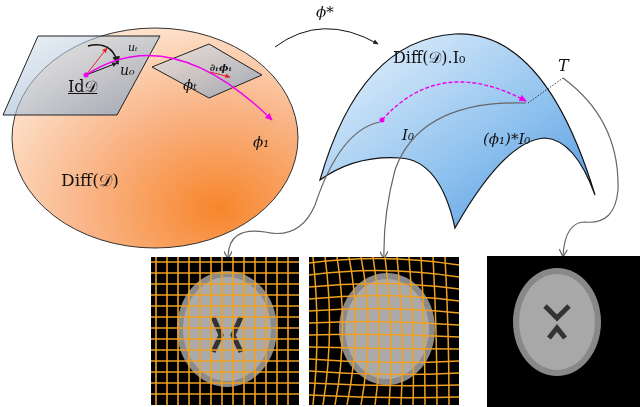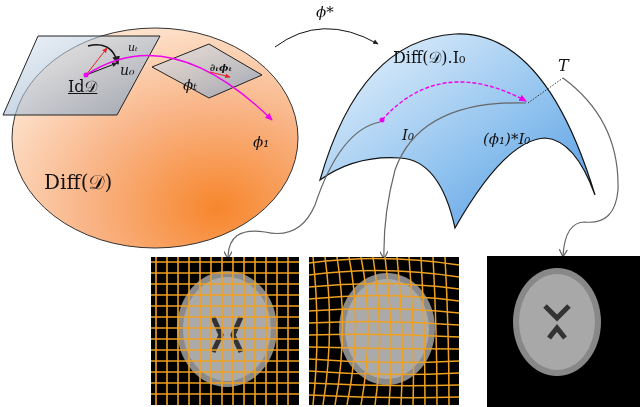--- a/index.html
+++ b/index.html
@@ -72,21 +72,21 @@
     <path d="M526,103 Q420,100 395,170 Q383,215 384,258" fill="none" stroke="#666" stroke-width="1.2" marker-end="url(#mkGray)"></path>
     <path d="M563,78 Q620,120 618,190 Q615,225 585,222 Q565,222 563,256" fill="none" stroke="#666" stroke-width="1.2" marker-end="url(#mkGray)"></path>
   </svg>
 
   <div class="lbl" style="left:128px;top:41px;font-size:11px;">uₜ</div>
   <div class="lbl" style="left:120px;top:62px;font-size:14px;">u₀</div>
   <div class="lbl up" style="left:68px;top:77px;font-size:16px;text-decoration:underline;">Id𝒟</div>
   <div class="lbl" style="left:183px;top:76px;font-size:15px;">ϕₜ</div>
   <div class="lbl" style="left:210px;top:62px;font-size:10px;font-weight:bold;">∂ₜϕₜ</div>
   <div class="lbl" style="left:253px;top:120px;font-size:15px;margin-top:13px;">ϕ₁</div>
-  <div class="lbl up" style="left:44px;top:170px;font-size:20px;text-align:right;">Diff(𝒟)</div>
+  <div class="lbl up" style="left:61px;top:170px;font-size:17px;text-align:right;">Diff(𝒟)</div>
   <div class="lbl" style="left:316px;top:3px;font-size:15px;">ϕ*</div>
   <div class="lbl up" style="left:393px;top:48px;font-size:16px;">Diff(𝒟).I₀</div>
   <div class="lbl" style="left:394px;top:126px;font-size:15px;margin-left:8px;">I₀</div>
   <div class="lbl" style="left:483px;top:110px;font-size:15px;margin-top:20px;">(ϕ₁)*I₀</div>
   <div class="lbl" style="left:558px;top:56px;font-size:16px;">T</div>
 
   <div class="panel" style="left:151px;top:257px;width:148px;height:148px;">
     <svg width="148" height="148">
       <ellipse cx="76" cy="72" rx="50" ry="58" fill="#8a8a8a"></ellipse>
       <ellipse cx="76" cy="72" rx="44" ry="52" fill="#aaa"></ellipse>

